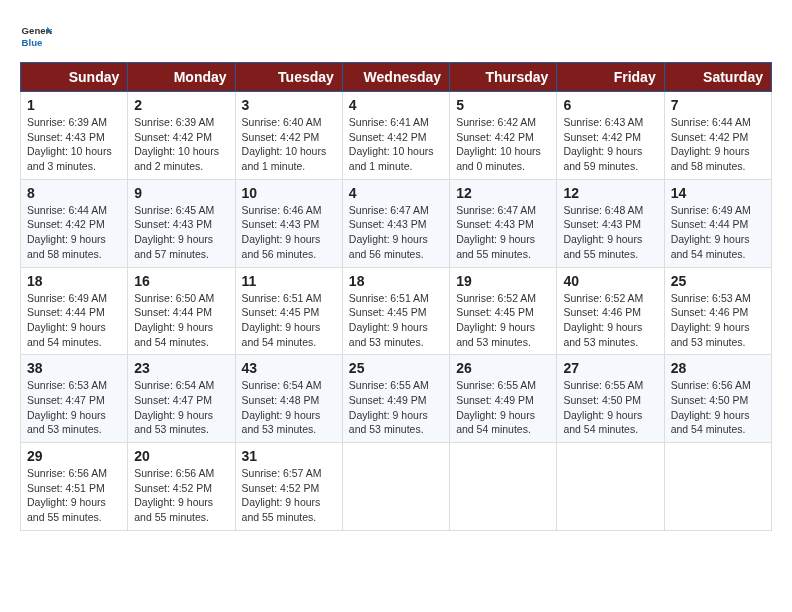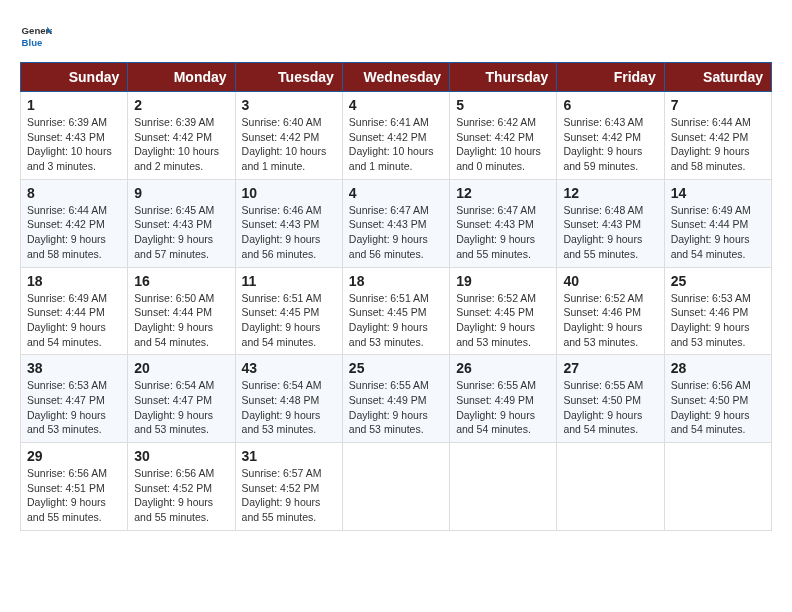--- a/index.html
+++ b/index.html
@@ -290,21 +290,21 @@
       <tr>
         <td>
         <span class="day-number">38</span>
         <div class="day-info">
           Sunrise: 6:53 AM<br>
           Sunset: 4:47 PM<br>
           Daylight: 9 hours and 53 minutes.
         </div>
       </td>
         <td>
-        <span class="day-number">20</span>
+        <span class="day-number">23</span>
         <div class="day-info">
           Sunrise: 6:54 AM<br>
           Sunset: 4:47 PM<br>
           Daylight: 9 hours and 53 minutes.
         </div>
       </td>
         <td>
         <span class="day-number">43</span>
         <div class="day-info">
           Sunrise: 6:54 AM<br>
@@ -348,21 +348,21 @@
       <tr>
         <td>
         <span class="day-number">29</span>
         <div class="day-info">
           Sunrise: 6:56 AM<br>
           Sunset: 4:51 PM<br>
           Daylight: 9 hours and 55 minutes.
         </div>
       </td>
         <td>
-        <span class="day-number">30</span>
+        <span class="day-number">20</span>
         <div class="day-info">
           Sunrise: 6:56 AM<br>
           Sunset: 4:52 PM<br>
           Daylight: 9 hours and 55 minutes.
         </div>
       </td>
         <td>
         <span class="day-number">31</span>
         <div class="day-info">
           Sunrise: 6:57 AM<br>

